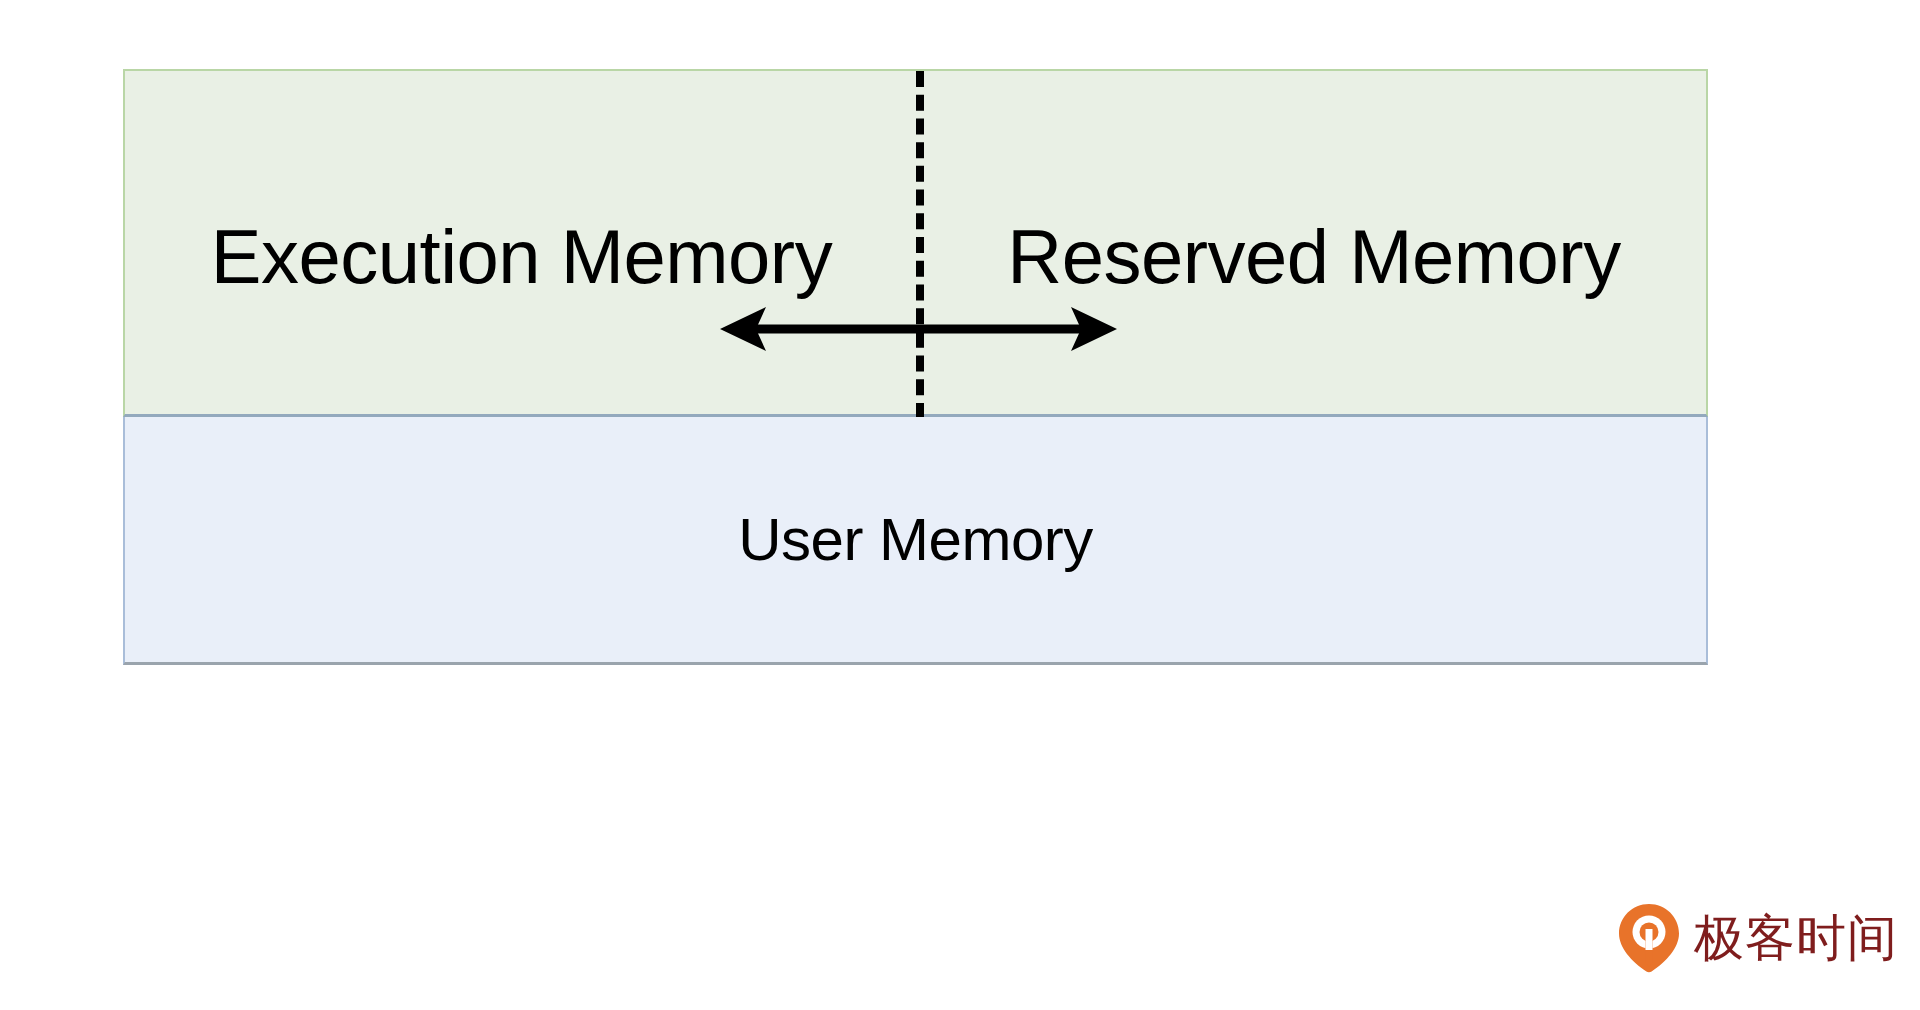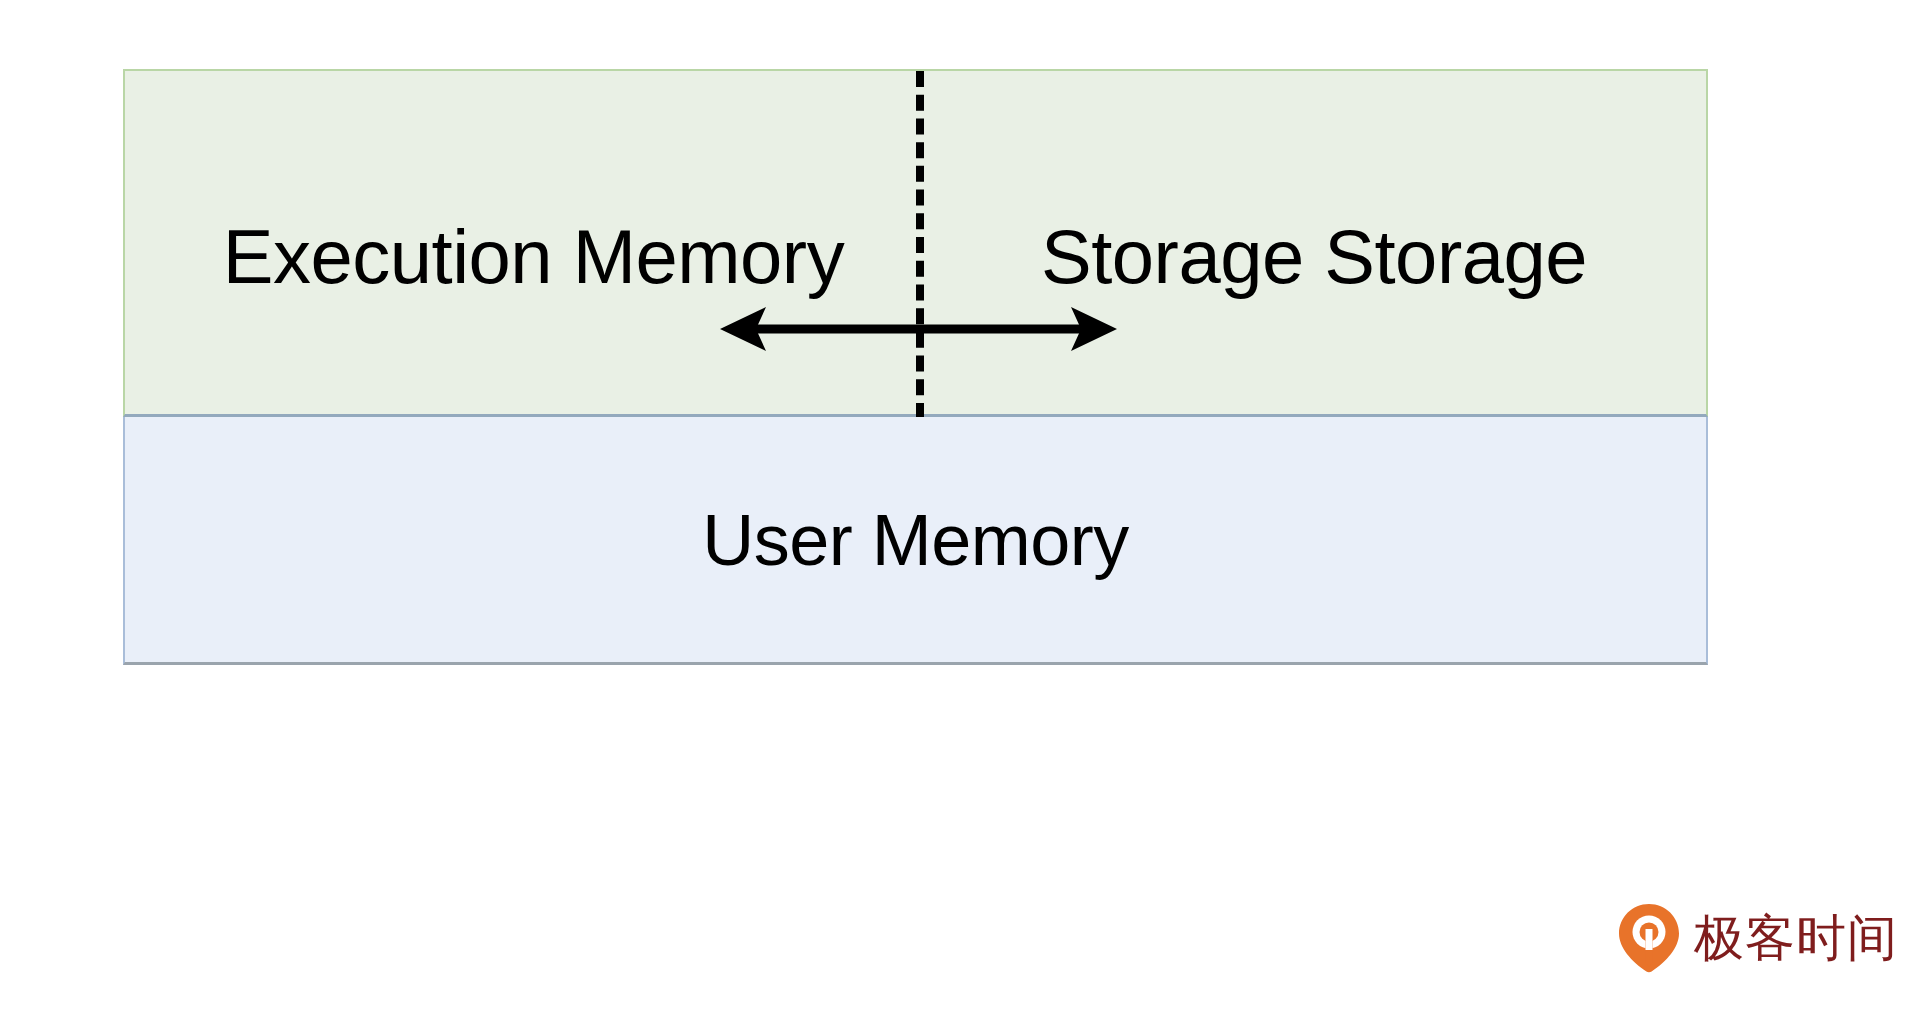--- a/index.html
+++ b/index.html
@@ -72,21 +72,21 @@
   .split-row {
     position: absolute;
     left: 0;
     top: 0;
     width: 100%;
     height: 100%;
   }
 
   .label-execution {
     position: absolute;
-    left: 12px;
+    left: 0;
     width: 793px;       
     top: 148px;
     text-align: center;
     font-size: 76px;
     line-height: 1;
     color: #000;
     letter-spacing: -0.5px;
     white-space: nowrap;
   }
 
@@ -98,21 +98,21 @@
     text-align: center;
     font-size: 76px;
     line-height: 1;
     color: #000;
     letter-spacing: -0.5px;
     white-space: nowrap;
   }
 
   .label-user,
   .label-reserved {
-    font-size: 72px;
+    font-size: 60px;
     line-height: 1;
     color: #000;
     letter-spacing: -0.5px;
     white-space: nowrap;
   }
 
   
   .dashed-divider {
     position: absolute;
     left: 791px;        
@@ -163,21 +163,21 @@
 <div id="canvas">
 
   <div class="memory-stack">
 
     <div class="mem-band band-execution-storage">
 
       <div class="split-row">
 
         <div class="label-execution">Execution Memory</div>
 
-        <div class="label-storage">Storage Storage</div>
+        <div class="label-storage">Reserved Memory</div>
 
         <div class="dashed-divider"></div>
 
         <div class="double-arrow">
           <svg width="397" height="60" viewBox="0 0 397 60" xmlns="http://www.w3.org/2000/svg">
 
             <line x1="24" y1="30" x2="373" y2="30" stroke="#000000" stroke-width="9"></line>
 
             <polygon points="0,30 46,8 36,30 46,52" fill="#000000"></polygon>
 

